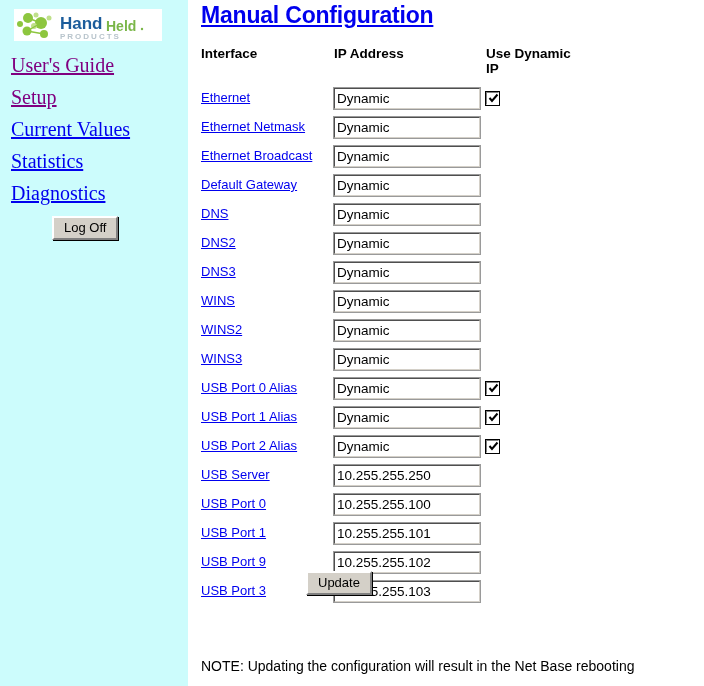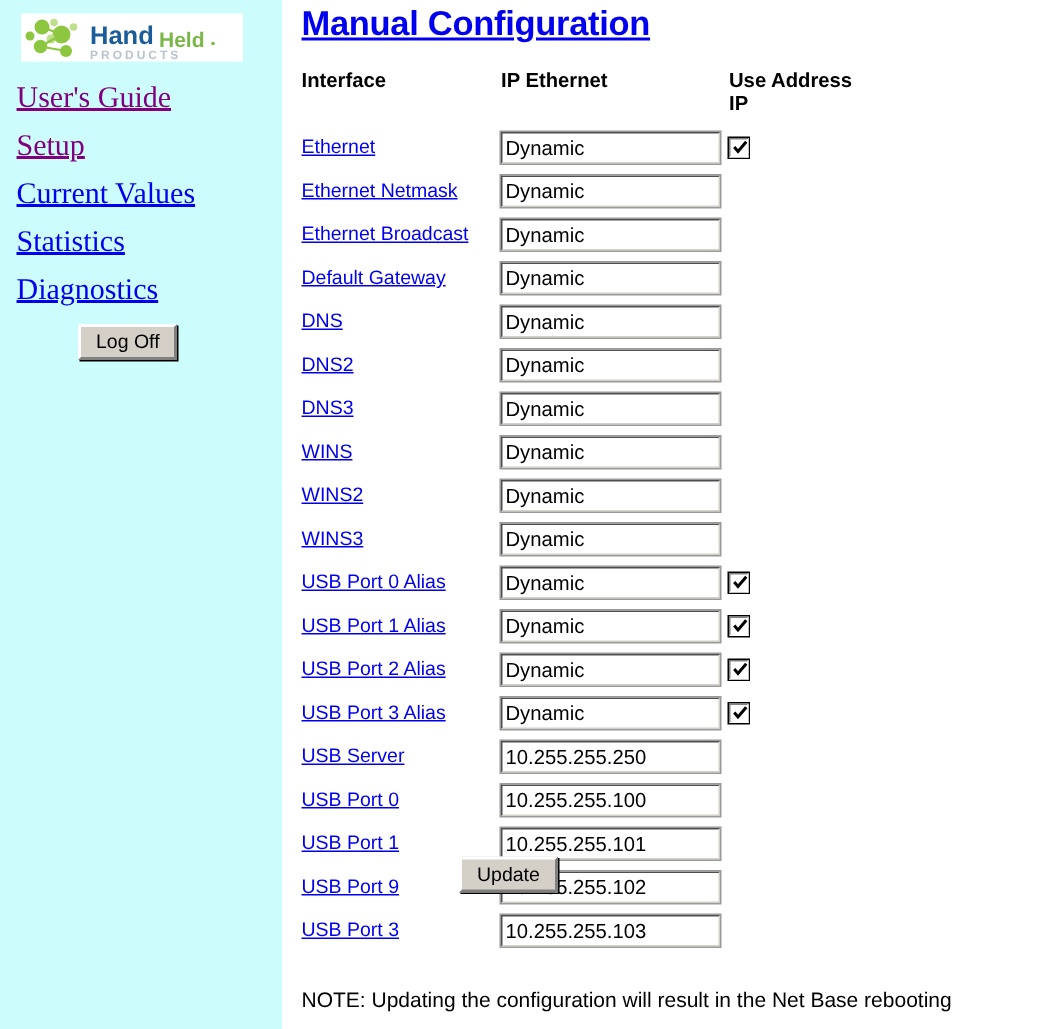--- a/index.html
+++ b/index.html
@@ -256,23 +256,23 @@
 
   <div class="main">
 
     <div class="page-title">Manual Configuration</div>
 
     <div class="table-wrap">
       <table class="cfg">
         <thead>
           <tr>
             <th class="c-iface">Interface</th>
-            <th class="c-ip">IP Ethernet</th>
+            <th class="c-ip">IP Address</th>
             <th class="c-dyn">
-                <span class="hdr-dyn">Use Address IP</span>
+                <span class="hdr-dyn">Use Dynamic IP</span>
               </th>
           </tr>
         </thead>
         <tbody>
             <tr>
               <td class="cell-iface"><a class="iface-link">Ethernet</a></td>
               <td class="cell-ip"><input type="text" class="ipbox" value="Dynamic" style=""></td>
               <td class="cell-chk"><span class="chkbox"><svg viewBox="0 0 11 11" xmlns="http://www.w3.org/2000/svg">
                     <polyline points="1.5,5 4,8 9.5,1.5" fill="none" stroke="#000000" stroke-width="2"></polyline>
                   </svg></span></td>
@@ -337,27 +337,20 @@
                   </svg></span></td>
             </tr>
             <tr>
               <td class="cell-iface"><a class="iface-link">USB Port 2 Alias</a></td>
               <td class="cell-ip"><input type="text" class="ipbox" value="Dynamic" style=""></td>
               <td class="cell-chk"><span class="chkbox"><svg viewBox="0 0 11 11" xmlns="http://www.w3.org/2000/svg">
                     <polyline points="1.5,5 4,8 9.5,1.5" fill="none" stroke="#000000" stroke-width="2"></polyline>
                   </svg></span></td>
             </tr>
             <tr>
-              <td class="cell-iface"><a class="iface-link">USB Port 3 Alias</a></td>
-              <td class="cell-ip"><input type="text" class="ipbox" value="Dynamic" style=""></td>
-              <td class="cell-chk"><span class="chkbox"><svg viewBox="0 0 11 11" xmlns="http://www.w3.org/2000/svg">
-                    <polyline points="1.5,5 4,8 9.5,1.5" fill="none" stroke="#000000" stroke-width="2"></polyline>
-                  </svg></span></td>
-            </tr>
-            <tr>
               <td class="cell-iface"><a class="iface-link">USB Server</a></td>
               <td class="cell-ip"><input type="text" class="ipbox" value="10.255.255.250" style=""></td>
               <td class="cell-chk"></td>
             </tr>
             <tr>
               <td class="cell-iface"><a class="iface-link">USB Port 0</a></td>
               <td class="cell-ip"><input type="text" class="ipbox" value="10.255.255.100" style=""></td>
               <td class="cell-chk"></td>
             </tr>
             <tr>

